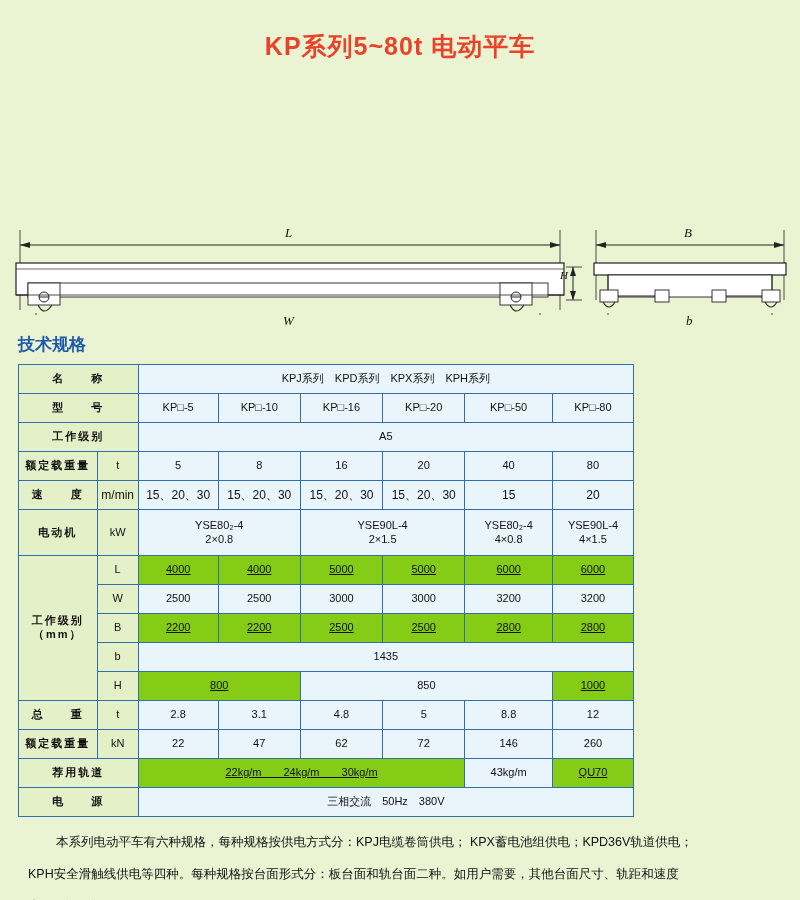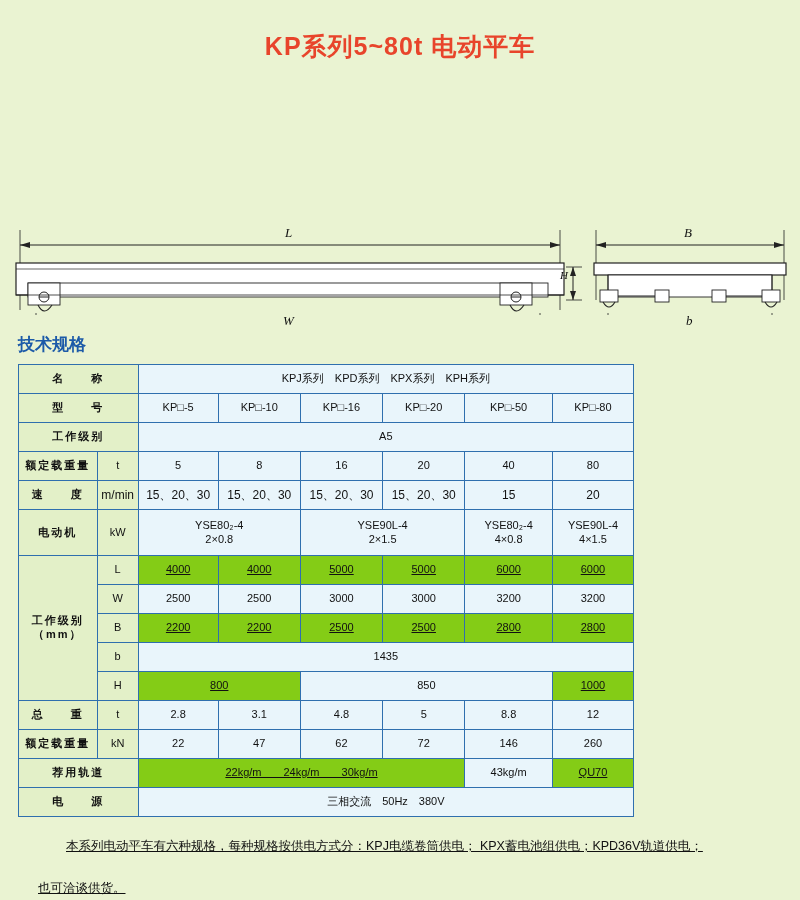--- a/index.html
+++ b/index.html
@@ -56,21 +56,21 @@
   .val{background:#e9f5fb;}
   .val-w{background:#84cc16;text-decoration:underline;}
   .small{font-size:12px;}
   .note{
     margin:14px 20px 0 20px;
     font-size:12.5px;
     line-height:1.9;
     color:#111;
     text-indent:0;
   }
-  .note p{margin:18px;text-decoration:underline;}
+  .note p{margin:8px;}
   .note .ind{text-indent:28px;}
 
   
   .dtxt{position:absolute;font-size:13px;font-family:"Liberation Serif", serif;font-style:italic;}
 </style>
 </head>
 <body>
 
 <div class="page">
 
@@ -291,16 +291,17 @@
 
       <tr>
         <td class="lbl" colspan="2">电　　源</td>
         <td class="val" colspan="6">三相交流　50Hz　380V</td>
       </tr>
     </tbody>
   </table>
 
   <div class="note">
     <p class="ind">本系列电动平车有六种规格，每种规格按供电方式分：KPJ电缆卷筒供电； KPX蓄电池组供电；KPD36V轨道供电；</p>
+    <p>KPH安全滑触线供电等四种。每种规格按台面形式分：板台面和轨台面二种。如用户需要，其他台面尺寸、轨距和速度</p>
     <p>也可洽谈供货。</p>
   </div>
 
 </div>
 
 </body></html>

